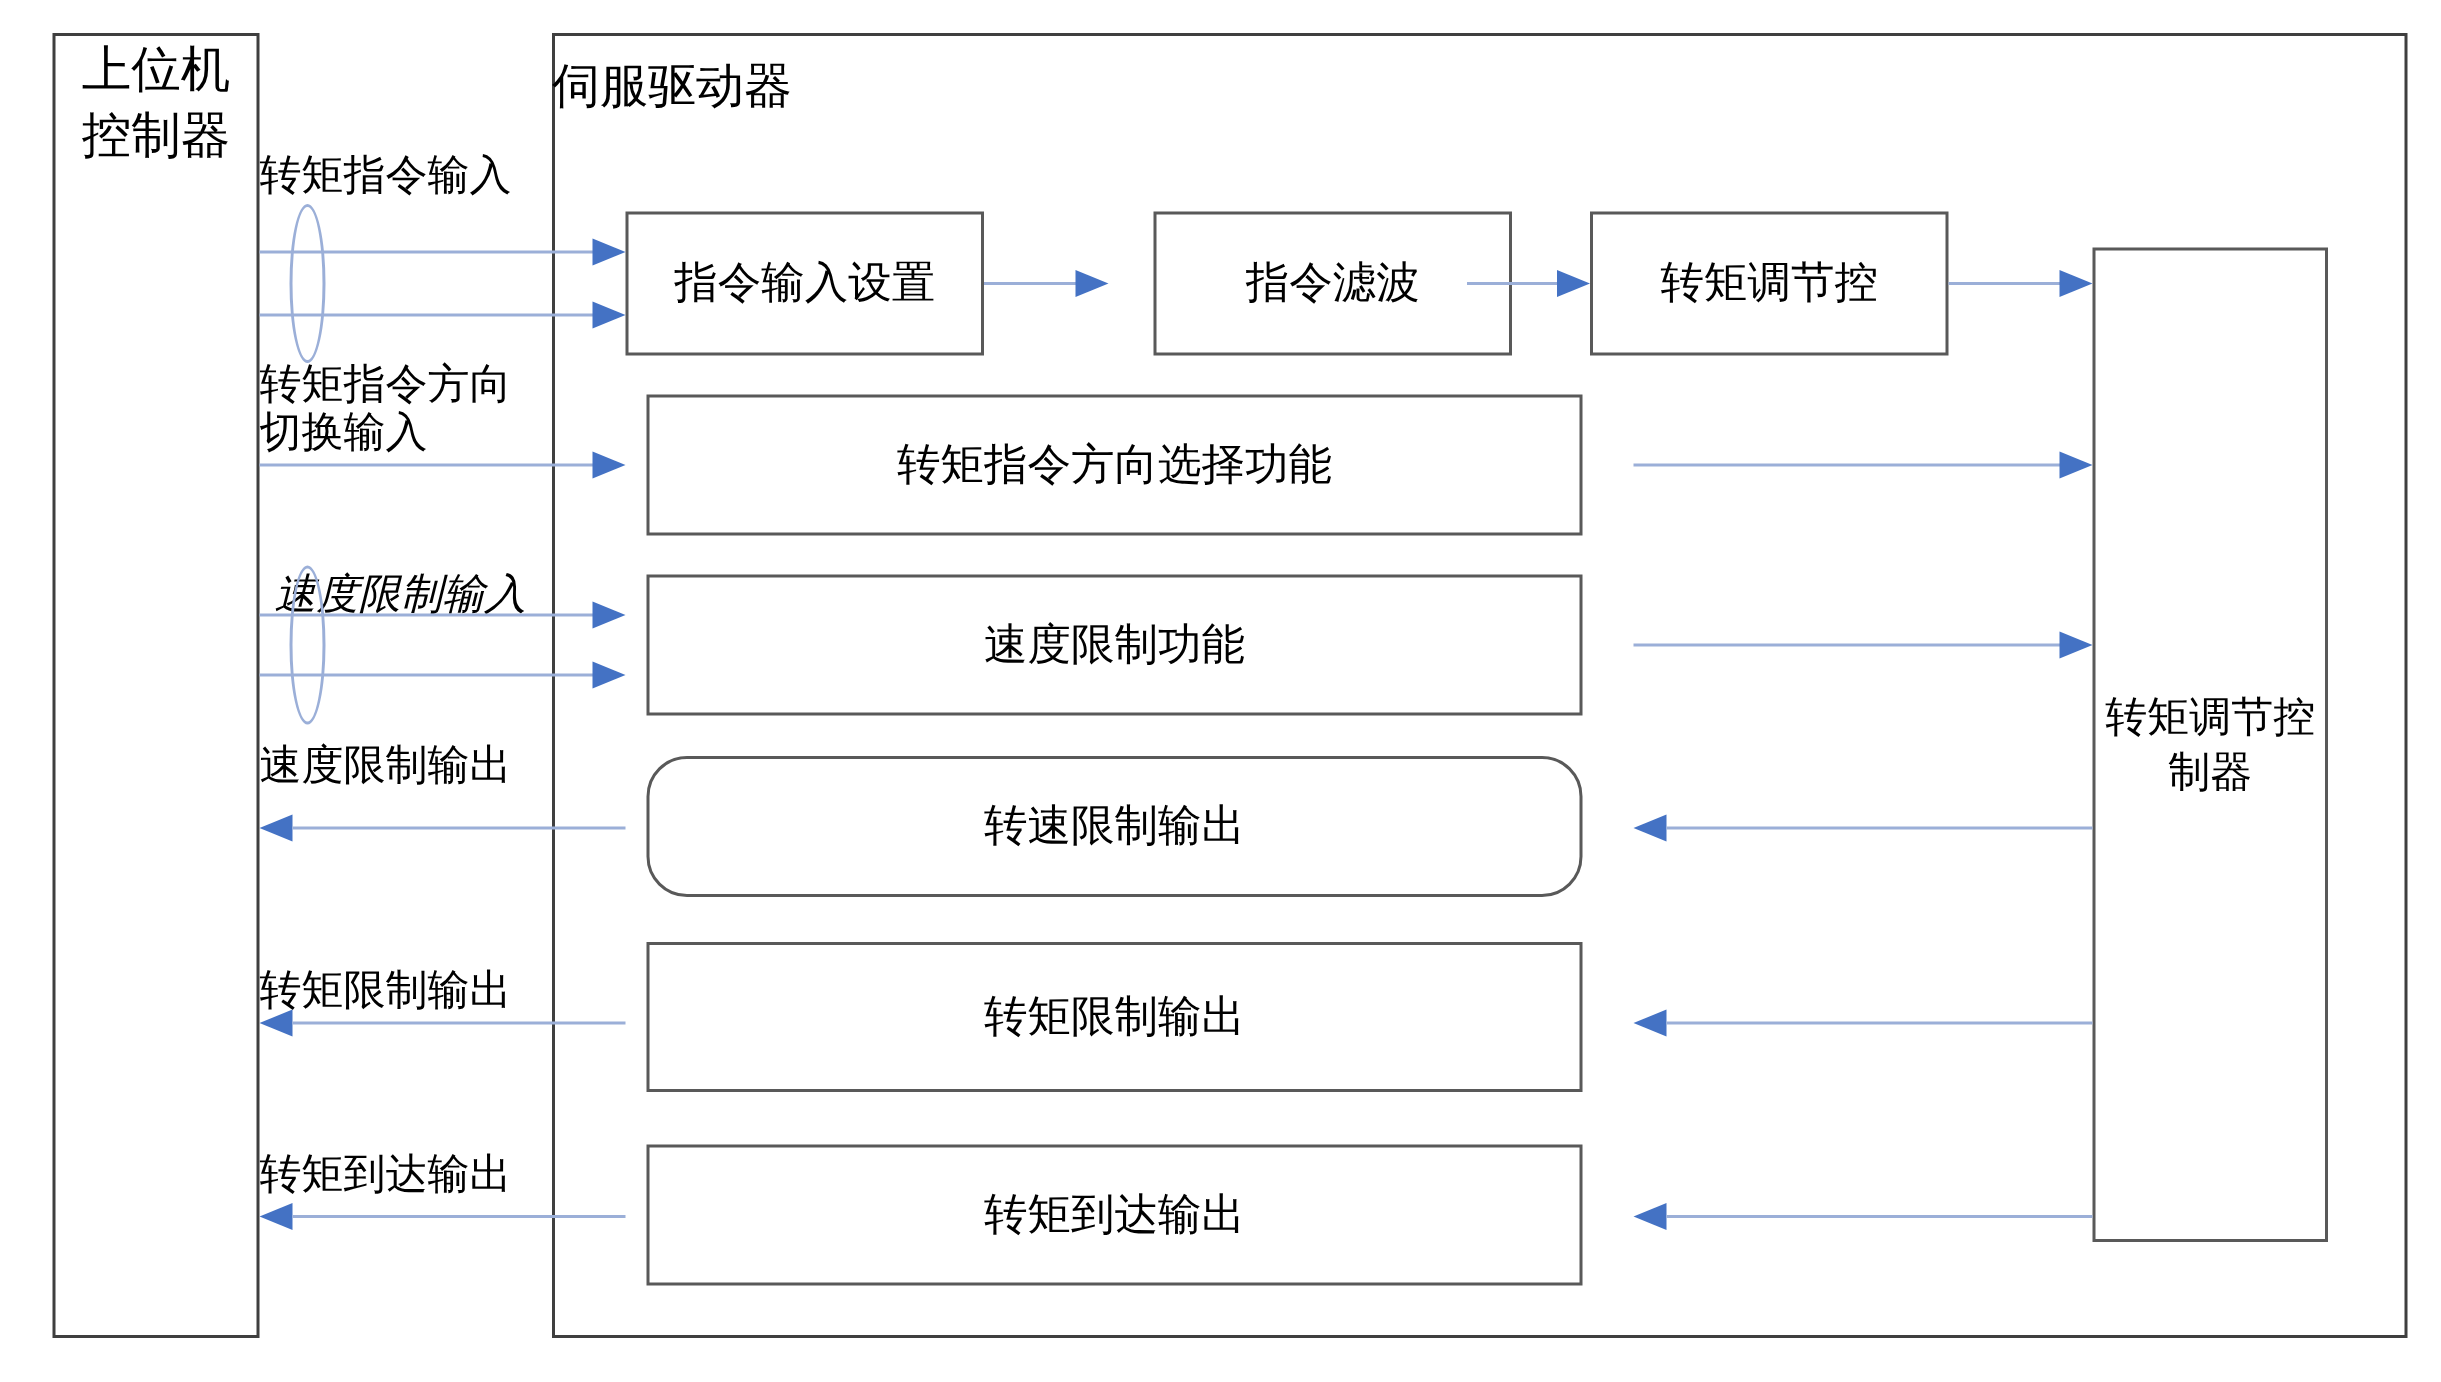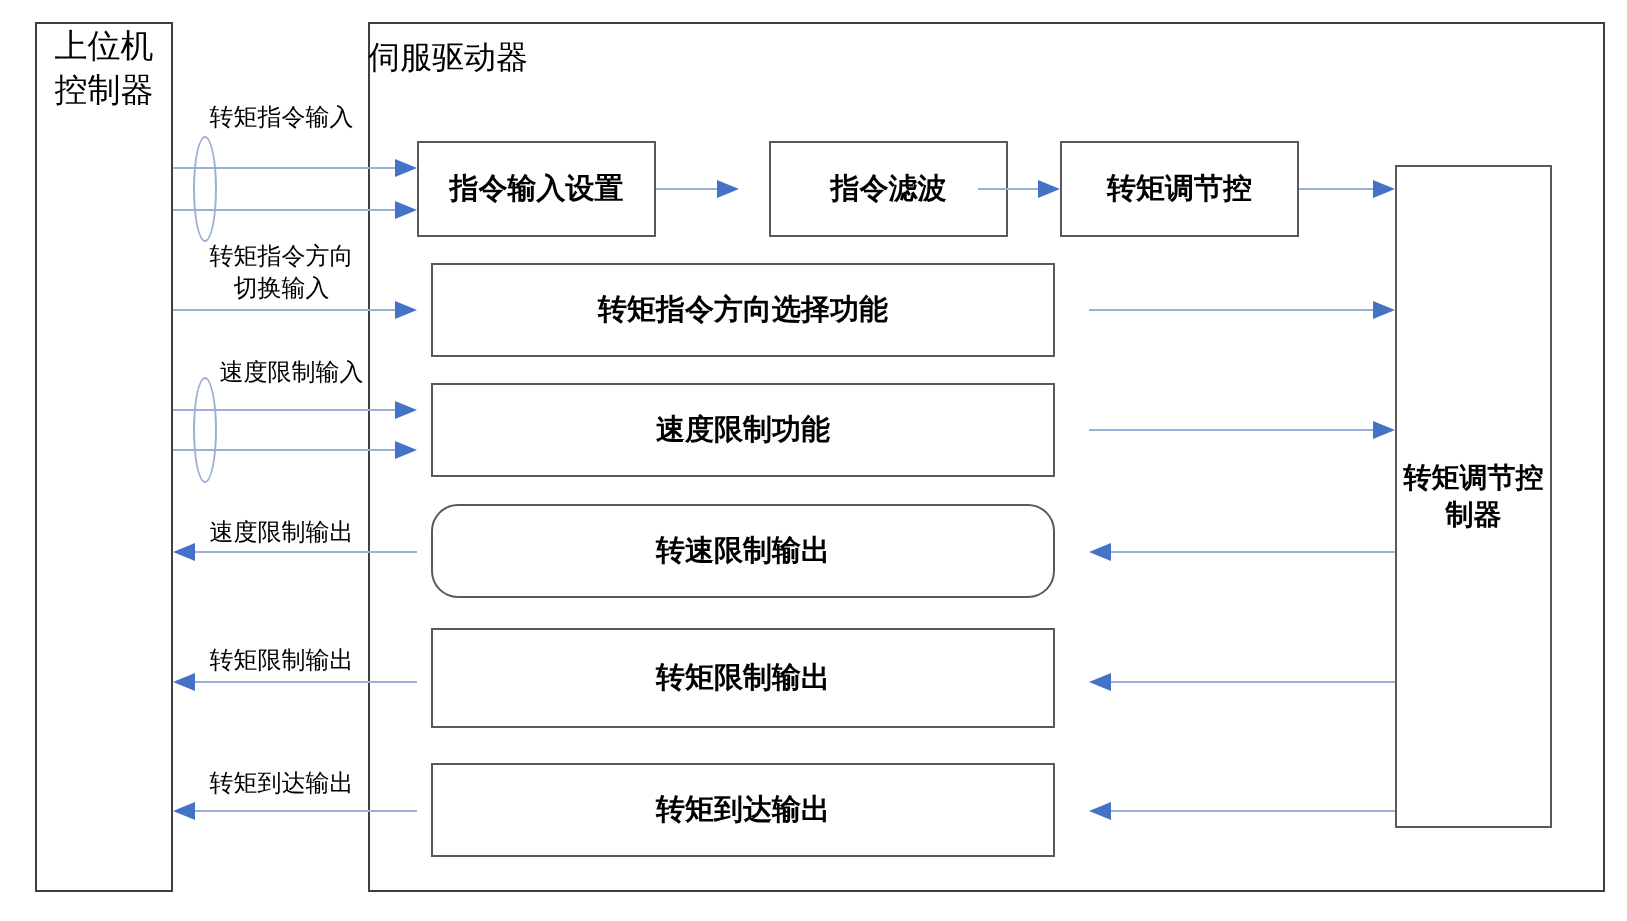--- a/index.html
+++ b/index.html
@@ -9,36 +9,36 @@
     --border-outer:#3f3f3f;
     --text:#000000;
     --bg:#ffffff;
   }
   html,body{margin:0;padding:0;background:var(--bg);}
   body{font-family:"Liberation Sans","DejaVu Sans",sans-serif;color:var(--text);}
   .canvas{position:relative;width:1627px;height:921px;background:var(--bg);overflow:hidden;}
 
   .outer-box{position:absolute;border:2px solid var(--border-outer);background:var(--bg);box-sizing:border-box;}
   .inner-box{position:absolute;border:2px solid var(--border-inner);background:var(--bg);box-sizing:border-box;
-             display:flex;align-items:center;justify-content:center;text-align:center;font-size:29px;font-weight:bold;}
+             display:flex;align-items:center;justify-content:center;text-align:center;font-size:29px;}
   .stack{display:flex;flex-direction:column;align-items:center;justify-content:center;line-height:1.32;}
 
   .host-box{left:35px;top:22px;width:138px;height:870px;display:flex;align-items:flex-start;justify-content:center;font-size:33px;}
   .servo-box{left:368px;top:22px;width:1237px;height:870px;}
   .servo-title{position:absolute;left:368px;top:36px;width:1237px;text-align:left;font-size:32px;}
 
   .regulator-box{left:1395px;top:165px;width:157px;height:663px;font-size:28px;}
 
   .b-row1{top:141px;height:96px;}
   .b-a{left:417px;width:239px;}
   .b-b{left:769px;width:239px;}
   .b-c{left:1060px;width:239px;}
   .b-wide{left:431px;width:624px;}
 
-  .sig-label{position:absolute;left:173px;width:217px;text-align:center;font-size:24px;line-height:32px;}
+  .sig-label{position:absolute;left:173px;width:217px;font-size:28px;line-height:32px;}
 
   .cline{position:absolute;height:2px;background:var(--line);}
   .ah-r{position:absolute;width:0;height:0;border-top:9px solid transparent;border-bottom:9px solid transparent;border-left:22px solid var(--arrowhead);}
   .ah-l{position:absolute;width:0;height:0;border-top:9px solid transparent;border-bottom:9px solid transparent;border-right:22px solid var(--arrowhead);}
 
   .bundle-ellipse{position:absolute;width:24px;height:106px;border:2px solid var(--line);border-radius:50%;background:transparent;box-sizing:border-box;}
 </style>
 </head>
 <body>
 
@@ -69,22 +69,22 @@
   <div class="inner-box b-wide" style="top:383px;height:94px;">速度限制功能</div>
   <div class="inner-box b-wide" style="top:504px;height:94px;border-radius:27px;">转速限制输出</div>
   <div class="inner-box b-wide" style="top:628px;height:100px;">转矩限制输出</div>
   <div class="inner-box b-wide" style="top:763px;height:94px;">转矩到达输出</div>
 
   <div class="sig-label" style="top:101px;">转矩指令输入</div>
   <div class="sig-label" style="top:240px;">
     <div>转矩指令方向</div>
     <div>切换输入</div>
   </div>
-  <div class="sig-label" style="top:356px;left:183px;">速度限制输入</div>
-  <div class="sig-label" style="top:494px;margin-top:22px;">速度限制输出</div>
+  <div class="sig-label" style="top:380px;left:183px;font-style:italic;">速度限制输入</div>
+  <div class="sig-label" style="top:494px;">速度限制输出</div>
   <div class="sig-label" style="top:644px;">转矩限制输出</div>
   <div class="sig-label" style="top:767px;">转矩到达输出</div>
 
   <div class="bundle-ellipse" style="left:193px;top:136px;"></div>
   <div class="bundle-ellipse" style="left:193px;top:377px;"></div>
 
   <div class="cline" style="left:173px;top:167px;width:224px;"></div>
   <div class="ah-r" style="left:395px;top:159px;"></div>
   <div class="cline" style="left:173px;top:209px;width:224px;"></div>
   <div class="ah-r" style="left:395px;top:201px;"></div>

